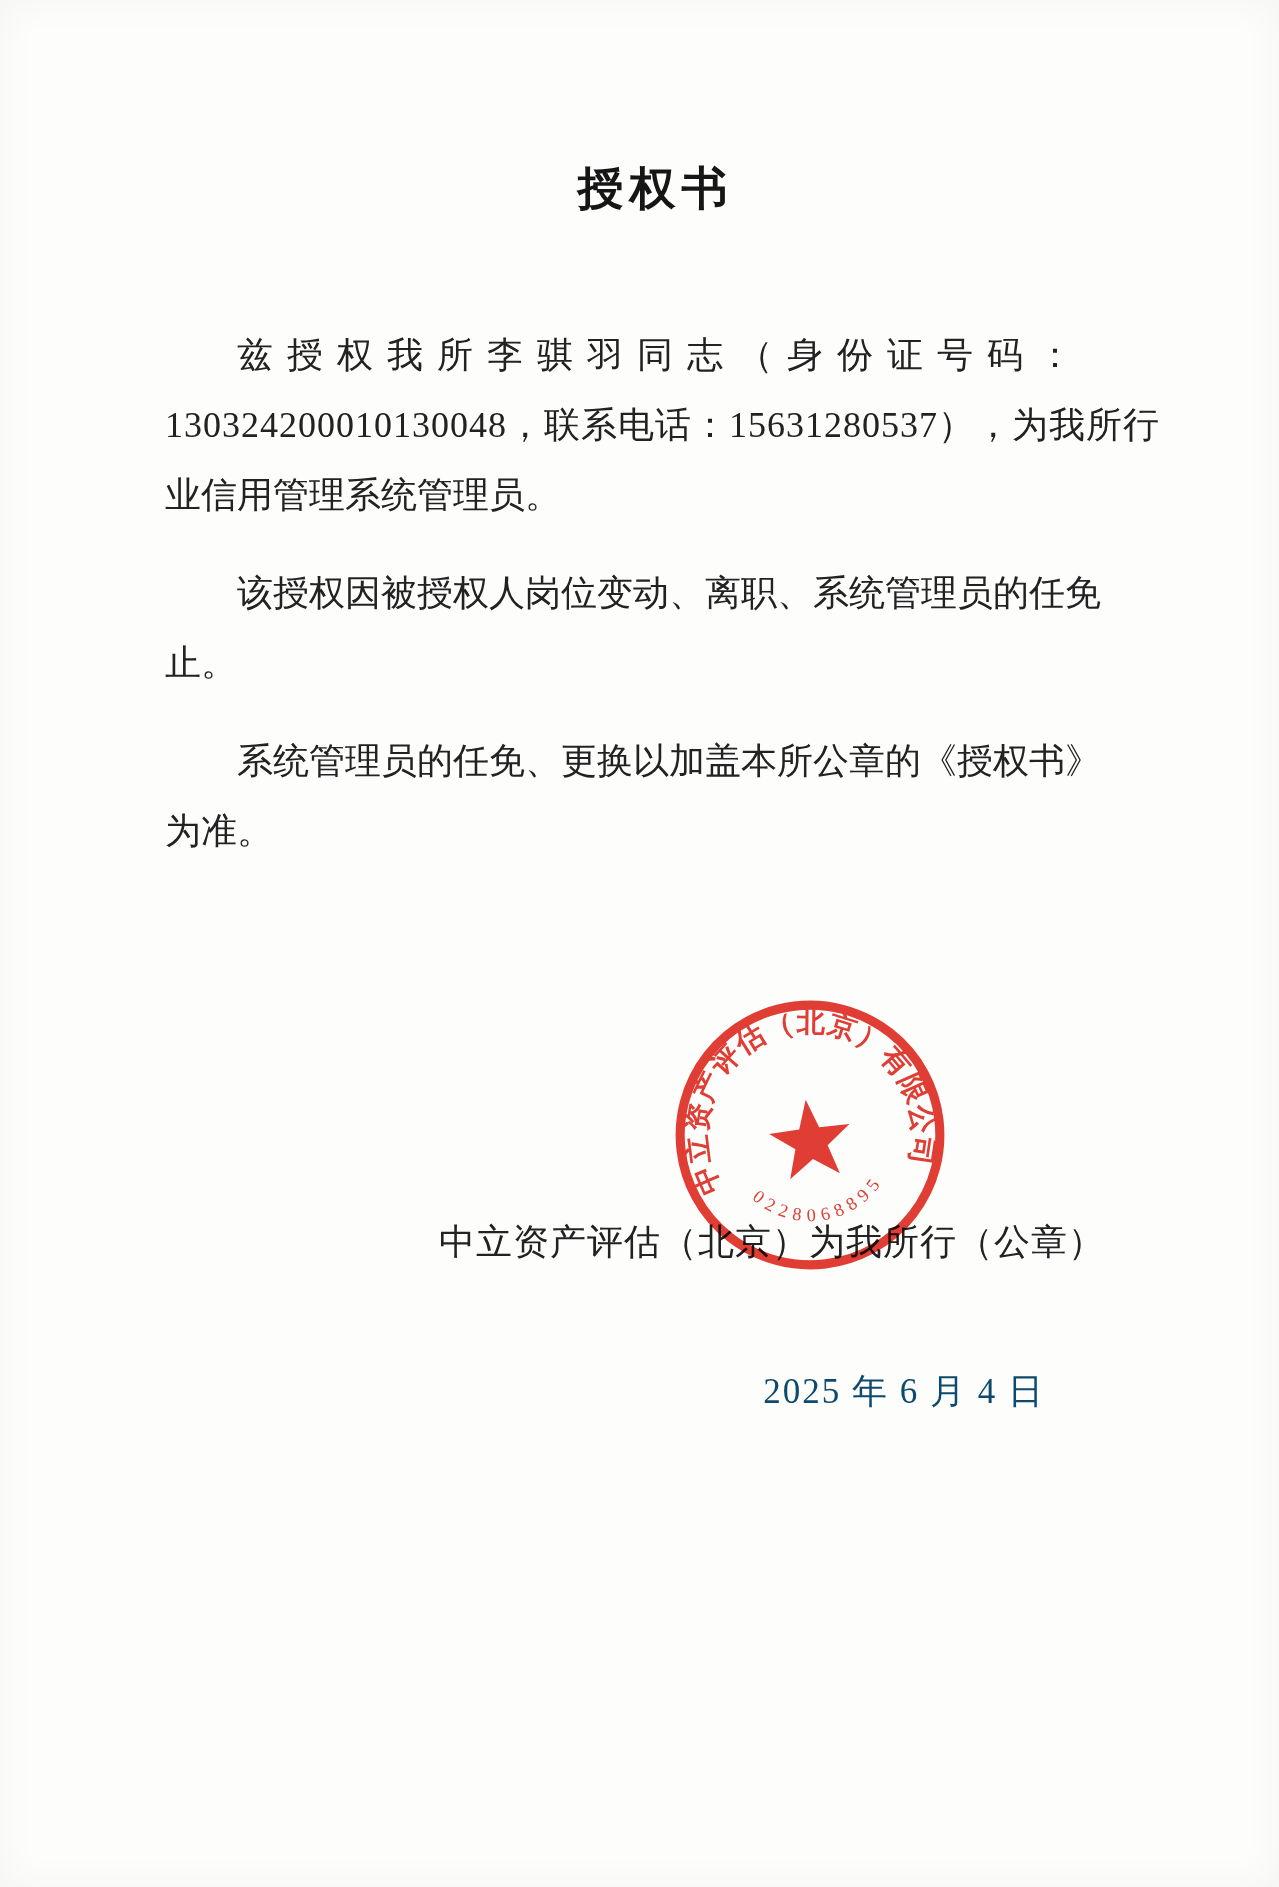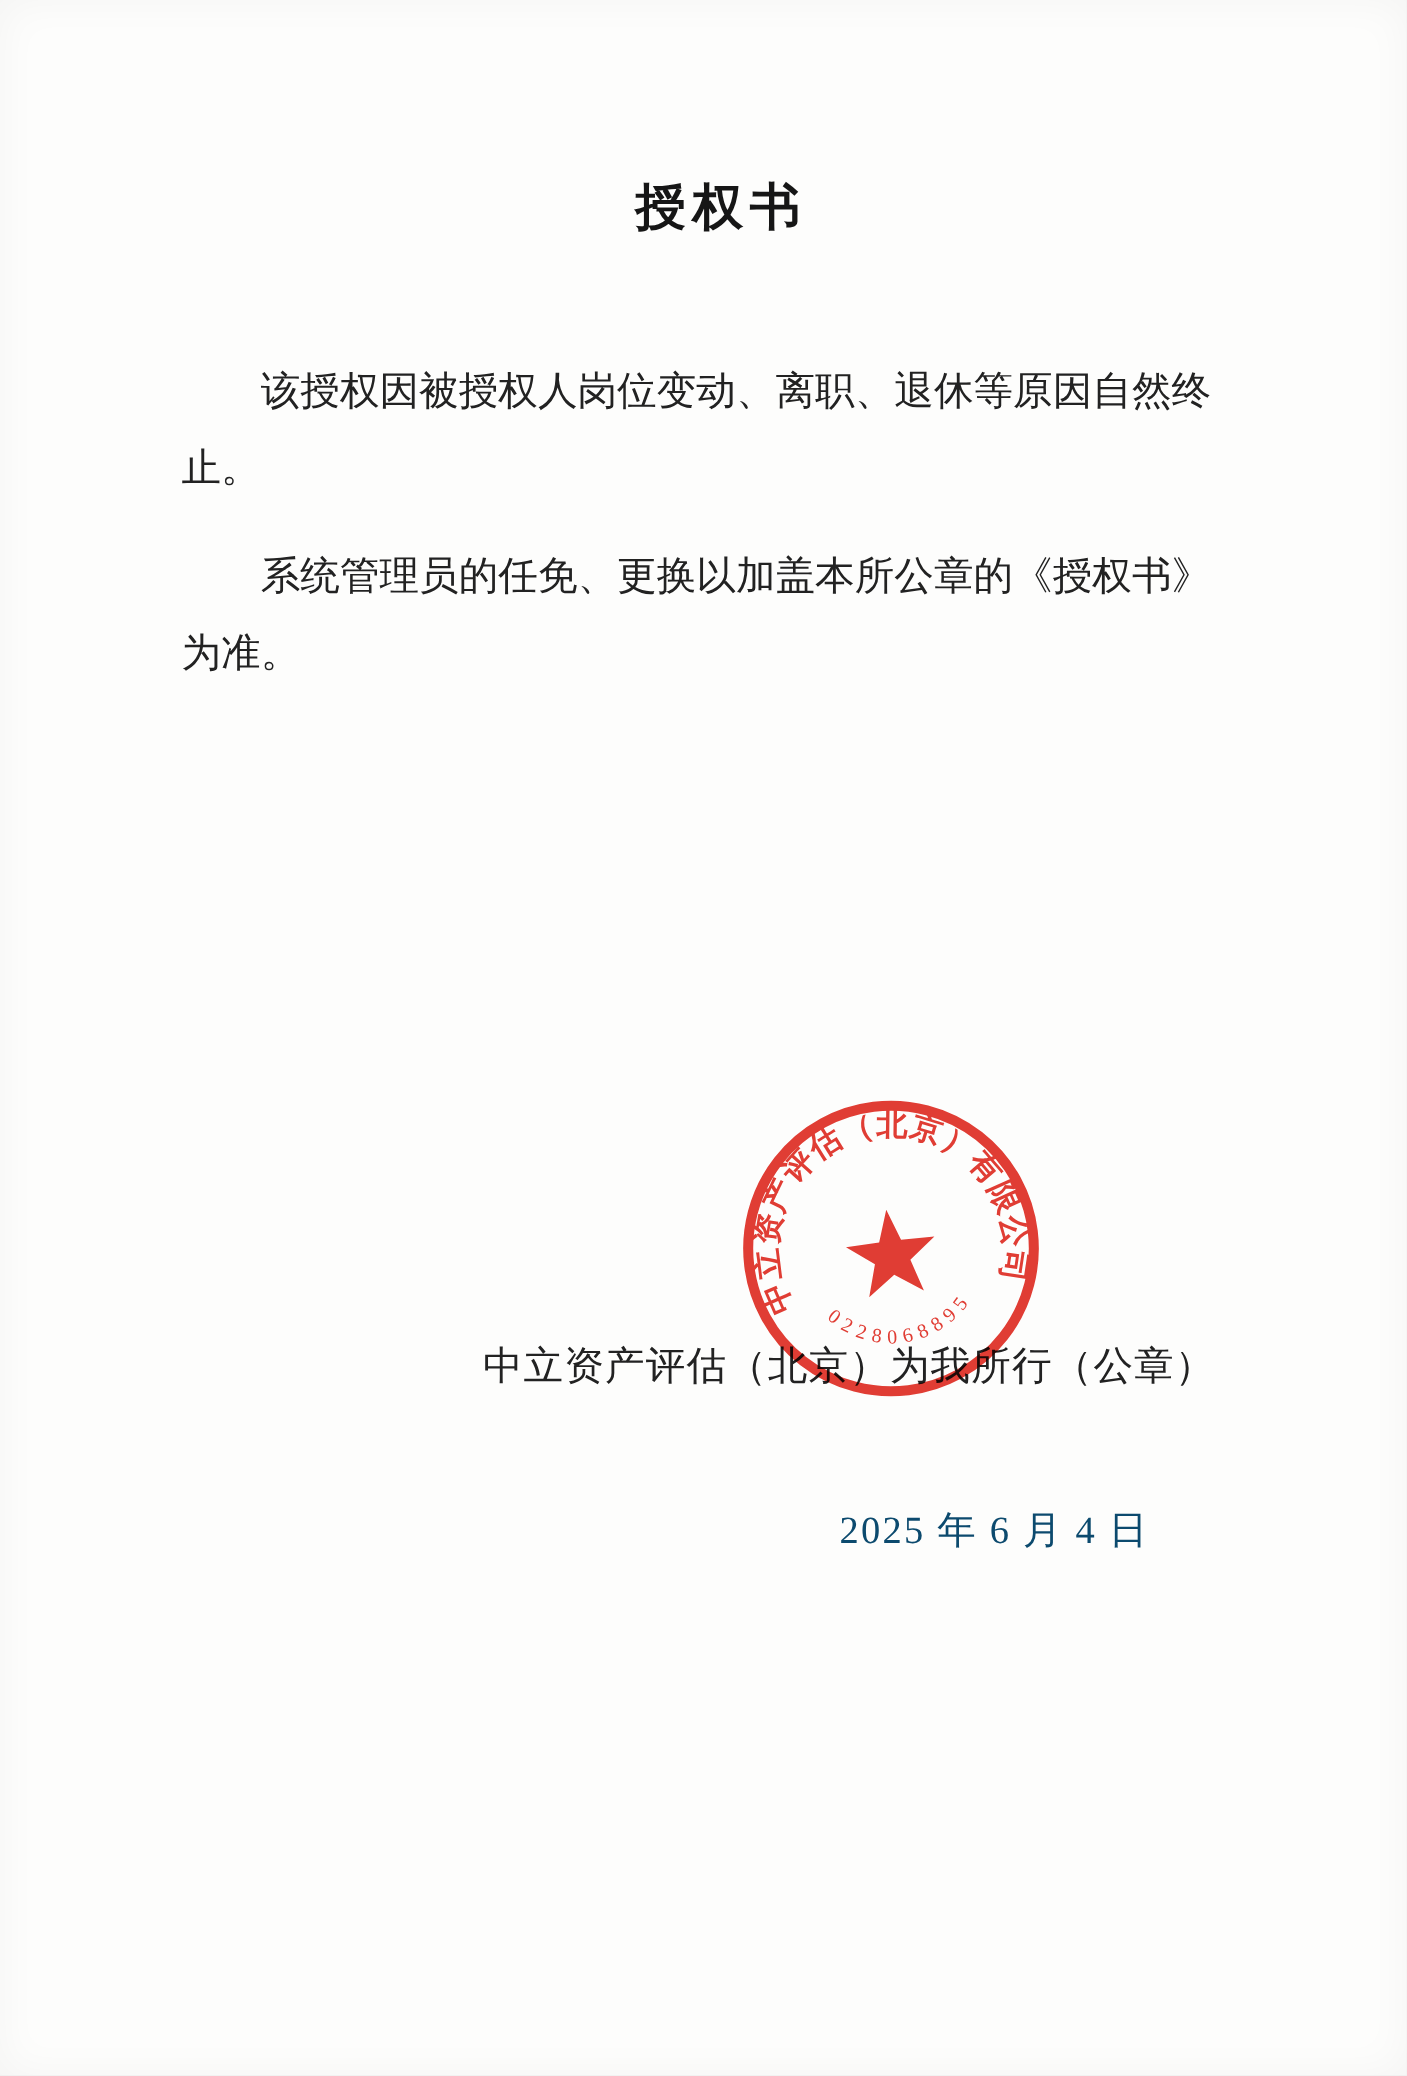--- a/index.html
+++ b/index.html
@@ -83,24 +83,29 @@
 </style>
 </head>
 <body>
 
 <div class="page">
 
   <div class="doc-title">授权书</div>
 
   <div class="body-block">
 
+    <div class="para">
+      <div class="line indent spread-wide">兹授权我所李骐羽同志（身份证号码：</div>
+      <div class="line spread-slight">130324200010130048，联系电话：15631280537），为我所行</div>
+      <div class="line">业信用管理系统管理员。</div>
+    </div>
 
 
     <div class="para">
-      <div class="line indent">该授权因被授权人岗位变动、离职、退休等原因自然终</div>
+      <div class="line indent">该授权因被授权人岗位变动、离职、系统管理员的任免</div>
       <div class="line">止。</div>
     </div>
 
     <div class="para">
       <div class="line indent">系统管理员的任免、更换以加盖本所公章的《授权书》</div>
       <div class="line">为准。</div>
     </div>
 
   </div>
 

